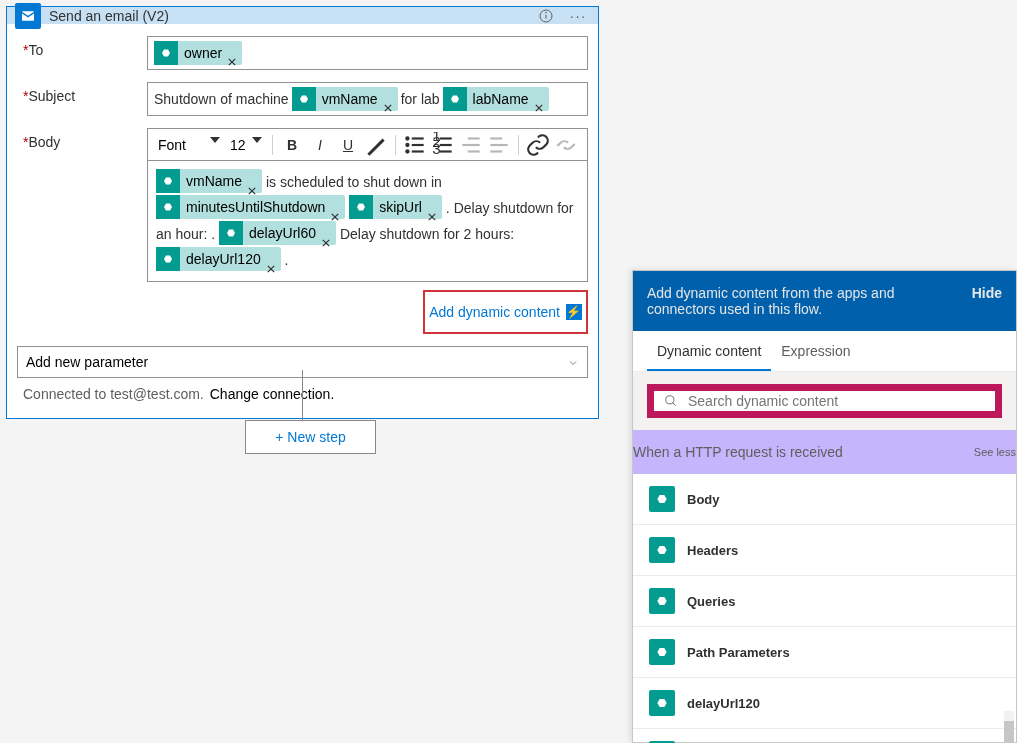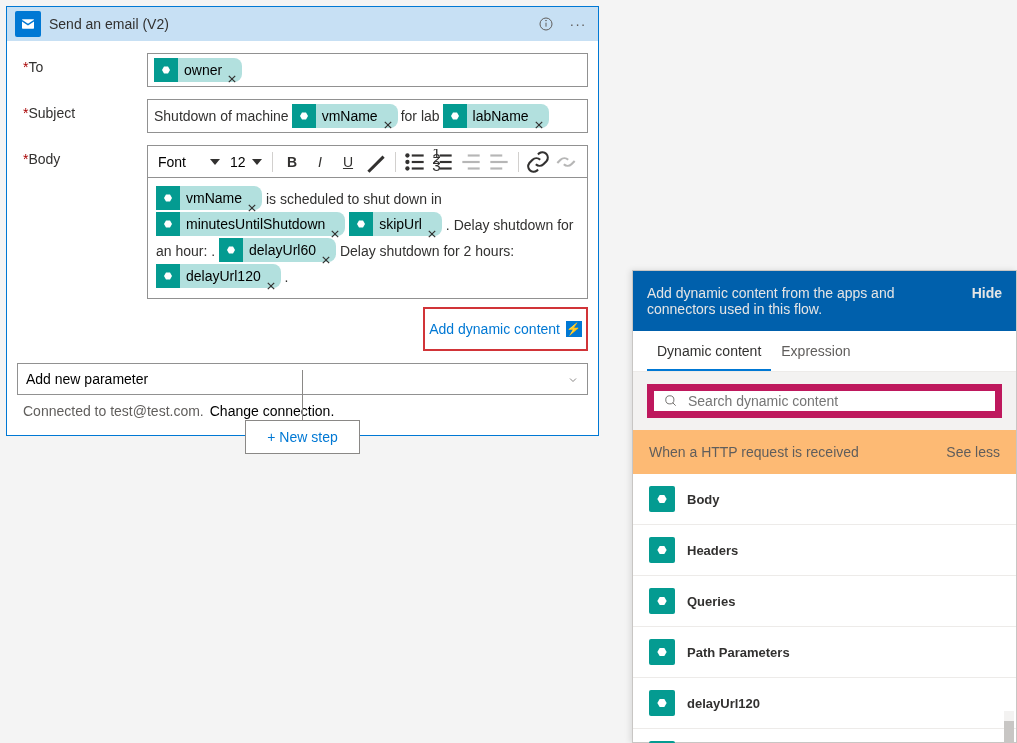--- a/index.html
+++ b/index.html
@@ -1,64 +1,64 @@
 <!DOCTYPE html>
 <html><head>
 <meta charset="utf-8">
 <style>
 *{box-sizing:border-box;margin:0;padding:0;font-family:"Segoe UI",Arial,sans-serif;font-size:14px}
 body{background:#f4f4f4;width:1017px;height:743px;overflow:hidden;position:relative}
 .card{background:#fff;border:1px solid #0078d4;position:absolute;left:6px;top:6px;width:593px}
-.card-header{background:#c7e0f4;height:34px;display:flex;align-items:center;padding:0 8px;gap:8px}
+.card-header{background:#c7e0f4;height:17px;display:flex;align-items:center;padding:0 8px;gap:8px}
 .app-icon{width:26px;height:26px;background:#0078d4;display:flex;align-items:center;justify-content:center;border-radius:2px}
 .app-icon svg{width:16px;height:16px;fill:#fff}
 .card-title{flex:1;color:#323130}
 .hdr-btn{width:24px;height:24px;display:flex;align-items:center;justify-content:center;color:#605e5c;cursor:pointer}
 .hdr-btn svg{width:16px;height:16px;stroke:#605e5c;fill:none;stroke-width:1.5}
 .ellipsis{letter-spacing:1px}
 .card-body{padding:6px 10px 6px 10px}
 .row{display:flex;align-items:flex-start;padding:6px 0}
 .label{width:130px;padding-left:6px;padding-top:6px;color:#323130}
 .req{color:#a80000}
 .field{flex:1;border:1px solid #919191;background:#fff;min-height:28px;padding:4px 6px;display:flex;flex-wrap:wrap;align-items:center;gap:3px;line-height:24px}
-.token{display:inline-flex;align-items:center;background:#b2e0de;border-radius:8px;height:24px;padding-right:6px;gap:6px}
+.token{display:inline-flex;align-items:center;background:#b2e0de;border-radius:2px;height:24px;padding-right:6px;gap:6px}
 .token-icon{width:24px;height:24px;background:#049b91;display:flex;align-items:center;justify-content:center}
 .token-icon svg{width:12px;height:12px;fill:#fff}
 .token-x{width:8px;height:8px;color:#323130;cursor:pointer}
 .token-x svg{width:8px;height:8px;stroke:#323130;stroke-width:1.5}
 .toolbar{border:1px solid #919191;border-bottom:none;height:32px;display:flex;align-items:center;padding:0 6px;gap:2px}
-.tb-sel{display:flex;align-items:center;gap:2px;padding:0 4px;min-width:70px;justify-content:space-between}
+.tb-sel{display:flex;gap:2px;padding:0 4px;min-width:70px;justify-content:space-between}
 .tb-btn{width:26px;height:26px;display:flex;align-items:center;justify-content:center;color:#323130}
 .tb-btn.dis{opacity:.35}
 .tb-sep{width:1px;height:20px;background:#d2d0ce;margin:0 4px}
 .body-editor{border:1px solid #919191;padding:8px 8px;line-height:26px}
 .plain{color:#323130}
 .dyn-link-row{display:flex;justify-content:flex-end;padding:2px 0 8px}
 .dyn-link-box{border:2px solid #d13438;padding:12px 4px;display:flex;align-items:center;gap:6px}
 .dyn-link{color:#0078d4;cursor:pointer}
 .dyn-plus{width:16px;height:16px;background:#0078d4;color:#fff;display:flex;align-items:center;justify-content:center;font-size:12px}
 .add-param{border:1px solid #919191;height:32px;display:flex;align-items:center;justify-content:space-between;padding:0 8px;margin:4px 0 8px;background:#fff}
 .chev{width:12px;height:12px}
 .chev svg{width:12px;height:12px;stroke:#605e5c;fill:none;stroke-width:1.5}
 .footer{display:flex;align-items:center;gap:6px;color:#605e5c;padding:0 6px 10px}
 .footer a{color:#000000;text-decoration:none;cursor:pointer}
-.new-step{position:absolute;left:245px;top:420px;width:115px;height:34px;border:1px solid #8a8886;background:#fff;color:#0078d4;display:flex;align-items:center;justify-content:center;gap:4px;cursor:pointer}
+.new-step{position:absolute;left:245px;top:420px;width:131px;height:34px;border:1px solid #8a8886;background:#fff;color:#0078d4;display:flex;align-items:center;justify-content:center;gap:4px;cursor:pointer}
 .arrow-line{position:absolute;left:302px;top:370px;width:1px;height:50px;background:#8a8886}
 .panel{position:absolute;right:0;top:270px;width:385px;bottom:0;background:#fff;border:1px solid #c8c6c4;box-shadow:-2px 0 6px rgba(0,0,0,.1)}
 .panel-hdr{background:#0060ac;color:#e5e5e5;padding:14px 14px;display:flex;justify-content:space-between;gap:12px;font-size:14px}
 .hide-btn{font-weight:600;cursor:pointer}
 .tabs{display:flex;border-bottom:1px solid #edebe9;padding:0 14px}
 .tab{padding:12px 10px 10px;color:#605e5c;cursor:pointer}
 .tab.active{color:#323130;font-weight:400;border-bottom:2px solid #0078d4}
 .search-wrap{padding:12px 14px;background:#f3f2f1}
 .search{border:7px solid #be185d;height:34px;display:flex;align-items:center;padding:0 10px;gap:10px;background:#fff}
 .search svg{width:14px;height:14px;stroke:#605e5c;fill:none;stroke-width:1.5}
 .search input{border:none;outline:none;flex:1;font-size:14px}
-.group-hdr{display:flex;justify-content:space-between;align-items:center;padding:14px 16px;color:#605e5c;background:#fdba74}
-.see-less{color:#605e5c;cursor:pointer;font-size:14px}
+.group-hdr{display:flex;justify-content:space-between;align-items:center;padding:14px 0;color:#605e5c;background:#c4b5fd}
+.see-less{color:#605e5c;cursor:pointer;font-size:11px}
 .list{overflow-y:auto}
 .item{display:flex;align-items:center;gap:12px;padding:12px 16px;border-bottom:1px solid #edebe9;cursor:pointer}
 .item-icon{width:26px;height:26px;background:#049b91;display:flex;align-items:center;justify-content:center;border-radius:2px}
 .item-icon svg{width:14px;height:14px;fill:#fff}
 .item-label{font-weight:600;color:#323130;font-size:13px}
 .scrollbar{position:absolute;right:2px;top:440px;width:10px;height:260px;background:#f3f2f1}
 .thumb{width:10px;height:80px;background:#c8c6c4;position:absolute;top:10px}
 .caret{width:0;height:0;border-left:5px solid transparent;border-right:5px solid transparent;border-top:6px solid #323130;display:inline-block}
 </style>
 </head>

